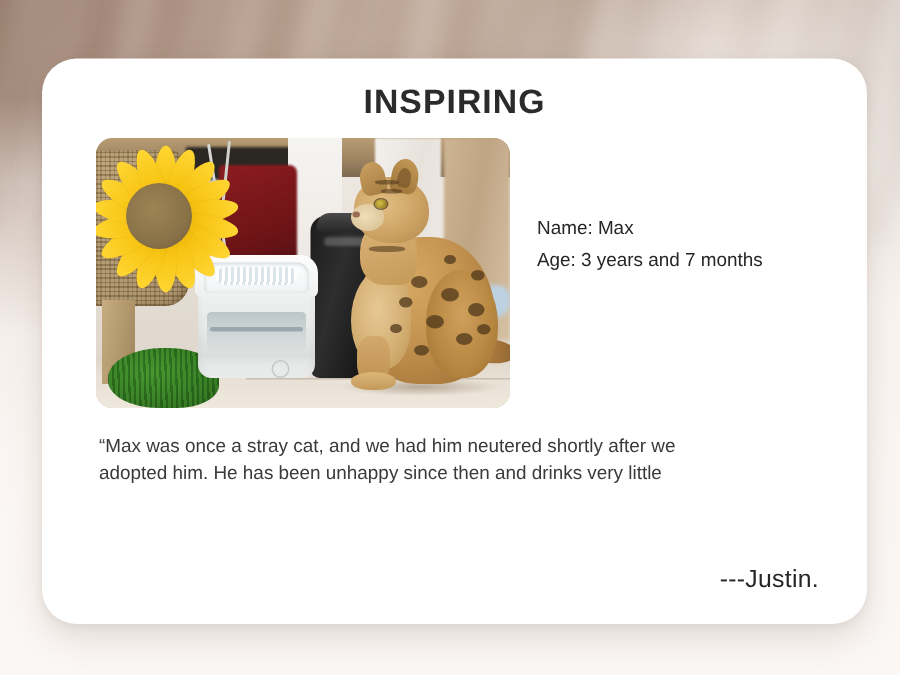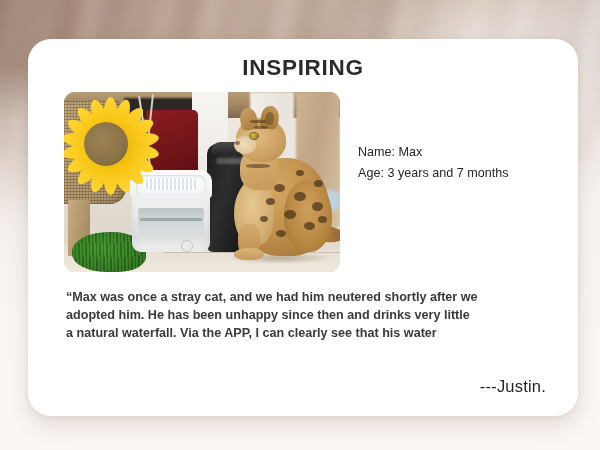--- a/index.html
+++ b/index.html
@@ -429,21 +429,21 @@
   
   .quote {
     position: absolute;
     left: 38px;
     top: 249px;
     width: 478px;
     color: #3a3a3a;
     font-size: 12.6px;
     line-height: 18.2px;
   }
-  .quote-line { white-space: nowrap; font-weight: bold; }
+  .quote-line { white-space: nowrap; }
 
   .signature {
     position: absolute;
     right: 32px;
     top: 338px;
     font-size: 16.5px;
     color: #262626;
     letter-spacing: 0.2px;
   }
 </style>
@@ -560,19 +560,18 @@
     </div>
 
     <div class="info">
       <div class="info-line">Name: Max</div>
       <div class="info-line">Age: 3 years and 7 months</div>
     </div>
 
     <div class="quote">
       <div class="quote-line">“Max was once a stray cat, and we had him neutered shortly after we</div>
       <div class="quote-line">adopted him. He has been unhappy since then and drinks very little</div>
-      <div class="quote-line">a natural waterfall. Via the APP, I can clearly see that his water</div>
     </div>
 
     <div class="signature">---Justin.</div>
 
   </div>
 </div>
 
 </body></html>

